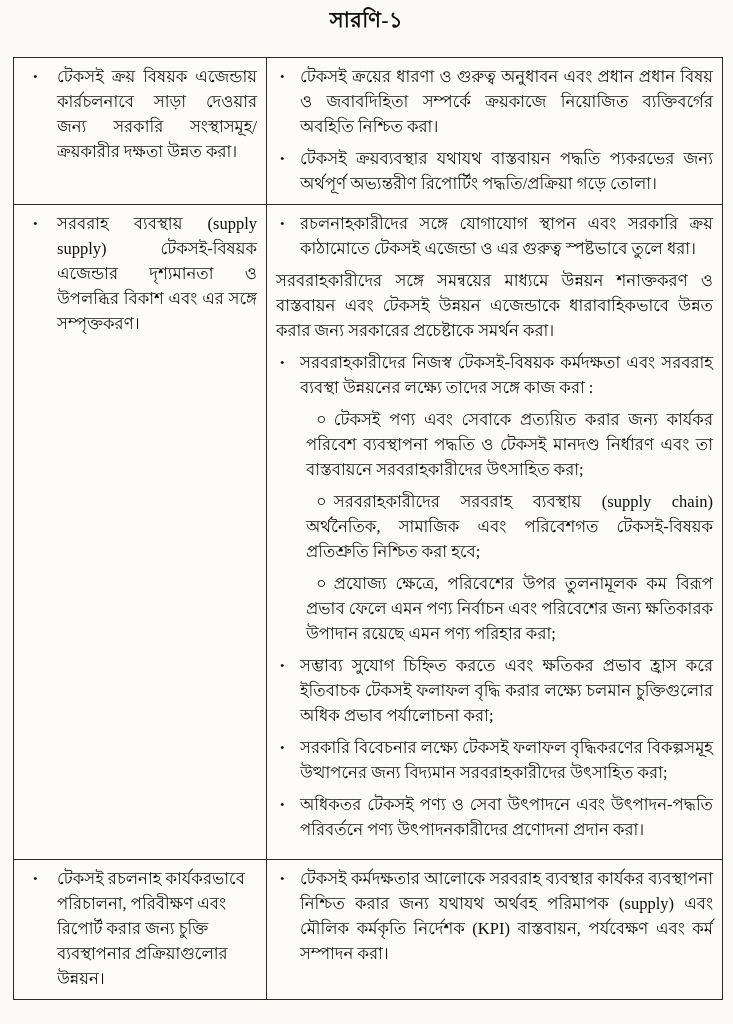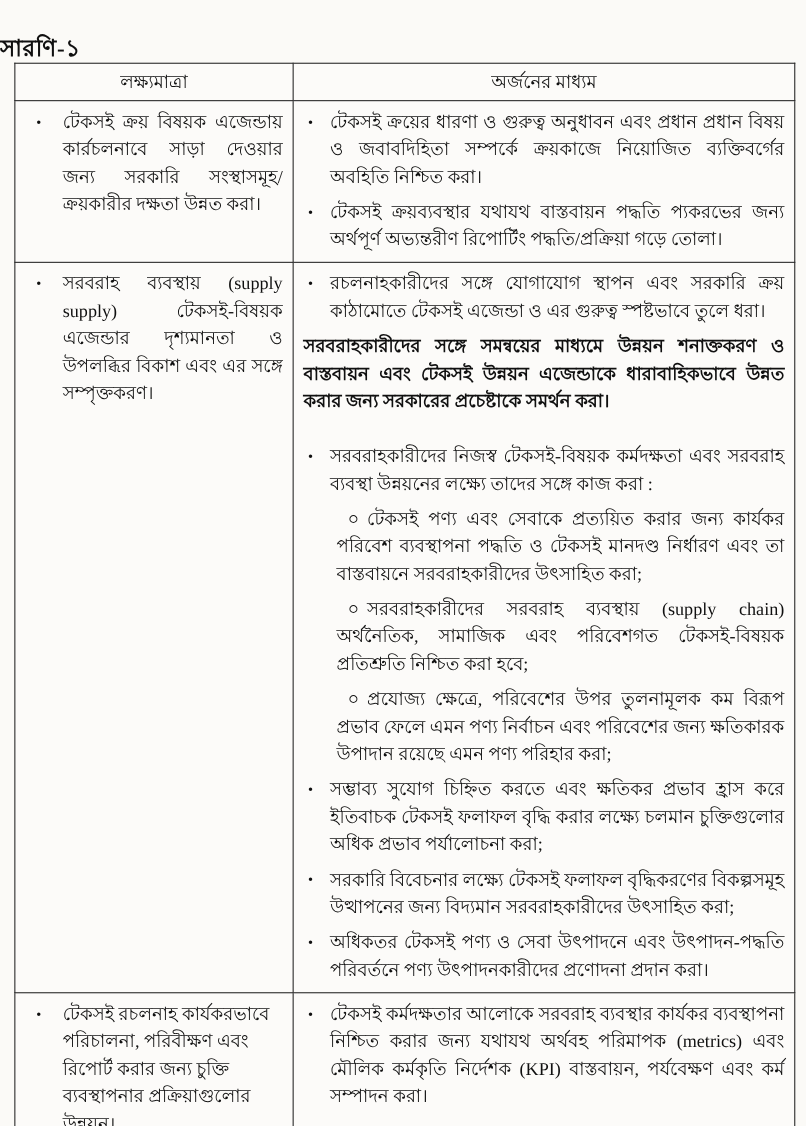--- a/index.html
+++ b/index.html
@@ -5,23 +5,24 @@
   html,body{margin:0;padding:0;}
   body{
     width:733px;height:1024px;
     background:#fbfaf7;
     color:#101010;
     font-family:"Liberation Serif","DejaVu Serif",serif;
     position:relative;
     overflow:hidden;
   }
   .doc-title{
+    text-align:center;
     font-size:21px;
     font-weight:700;
-    padding-top:28px;
+    padding-top:4px;
     letter-spacing:.5px;
   }
   .tbl-wrap{
     position:absolute;
     left:13px; top:57px;
     width:709px;
   }
   table.main{
     width:100%;
     border-collapse:collapse;
@@ -58,22 +59,21 @@
   .li .mk{
     position:absolute;
     left:4px; top:0;
     font-size:13px;
   }
   td.cell-target .li{padding-left:34px;}
   td.cell-target .li .mk{left:10px;}
   
   .para{
     text-align:justify;
-    margin-bottom:25px;
-    font-weight:bold;
+    margin-bottom:7px;
   }
   
   .sub{
     margin-left:30px;
     text-indent:10px;
     text-align:justify;
     margin-bottom:7px;
   }
   .sub .smk{margin-right:7px;}
   .ragged{text-align:left;}
@@ -86,24 +86,20 @@
 <div class="doc-title">সারণি-১</div>
 
 <div class="tbl-wrap">
   <table class="main">
     <colgroup>
         <col class="c-left">
         <col class="c-right">
       </colgroup>
 
     <tbody>
-        <tr>
-      <th>লক্ষ্যমাত্রা</th>
-      <th>অর্জনের মাধ্যম</th>
-    </tr>
 
     <tr class="r1">
       <td class="cell-target">
         <div class="li">
           <span class="mk">•</span>
           <span>টেকসই ক্রয় বিষয়ক এজেন্ডায় কার্রচলনাবে সাড়া দেওয়ার জন্য সরকারি সংস্থাসমূহ/ক্রয়কারীর দক্ষতা উন্নত করা।</span>
         </div>
       </td>
       <td class="cell-means">
         <div class="li">
@@ -163,20 +159,20 @@
     <tr class="r3">
       <td class="cell-target">
         <div class="li ragged">
           <span class="mk">•</span>
           <span>টেকসই রচলনাহ কার্যকরভাবে পরিচালনা, পরিবীক্ষণ এবং রিপোর্ট করার জন্য চুক্তি ব্যবস্থাপনার প্রক্রিয়াগুলোর উন্নয়ন।</span>
         </div>
       </td>
       <td class="cell-means">
         <div class="li">
           <span class="mk">•</span>
-          <span>টেকসই কর্মদক্ষতার আলোকে সরবরাহ ব্যবস্থার কার্যকর ব্যবস্থাপনা নিশ্চিত করার জন্য যথাযথ অর্থবহ পরিমাপক (metrics) এবং মৌলিক কর্মকৃতি নির্দেশক (KPI) বাস্তবায়ন, পর্যবেক্ষণ এবং কর্ম সম্পাদন করা।</span>
+          <span>টেকসই কর্মদক্ষতার আলোকে সরবরাহ ব্যবস্থার কার্যকর ব্যবস্থাপনা নিশ্চিত করার জন্য যথাযথ অর্থবহ পরিমাপক (supply) এবং মৌলিক কর্মকৃতি নির্দেশক (KPI) বাস্তবায়ন, পর্যবেক্ষণ এবং কর্ম সম্পাদন করা।</span>
         </div>
       </td>
     </tr>
 
   </tbody>
     </table>
 </div>
 
 </body></html>

